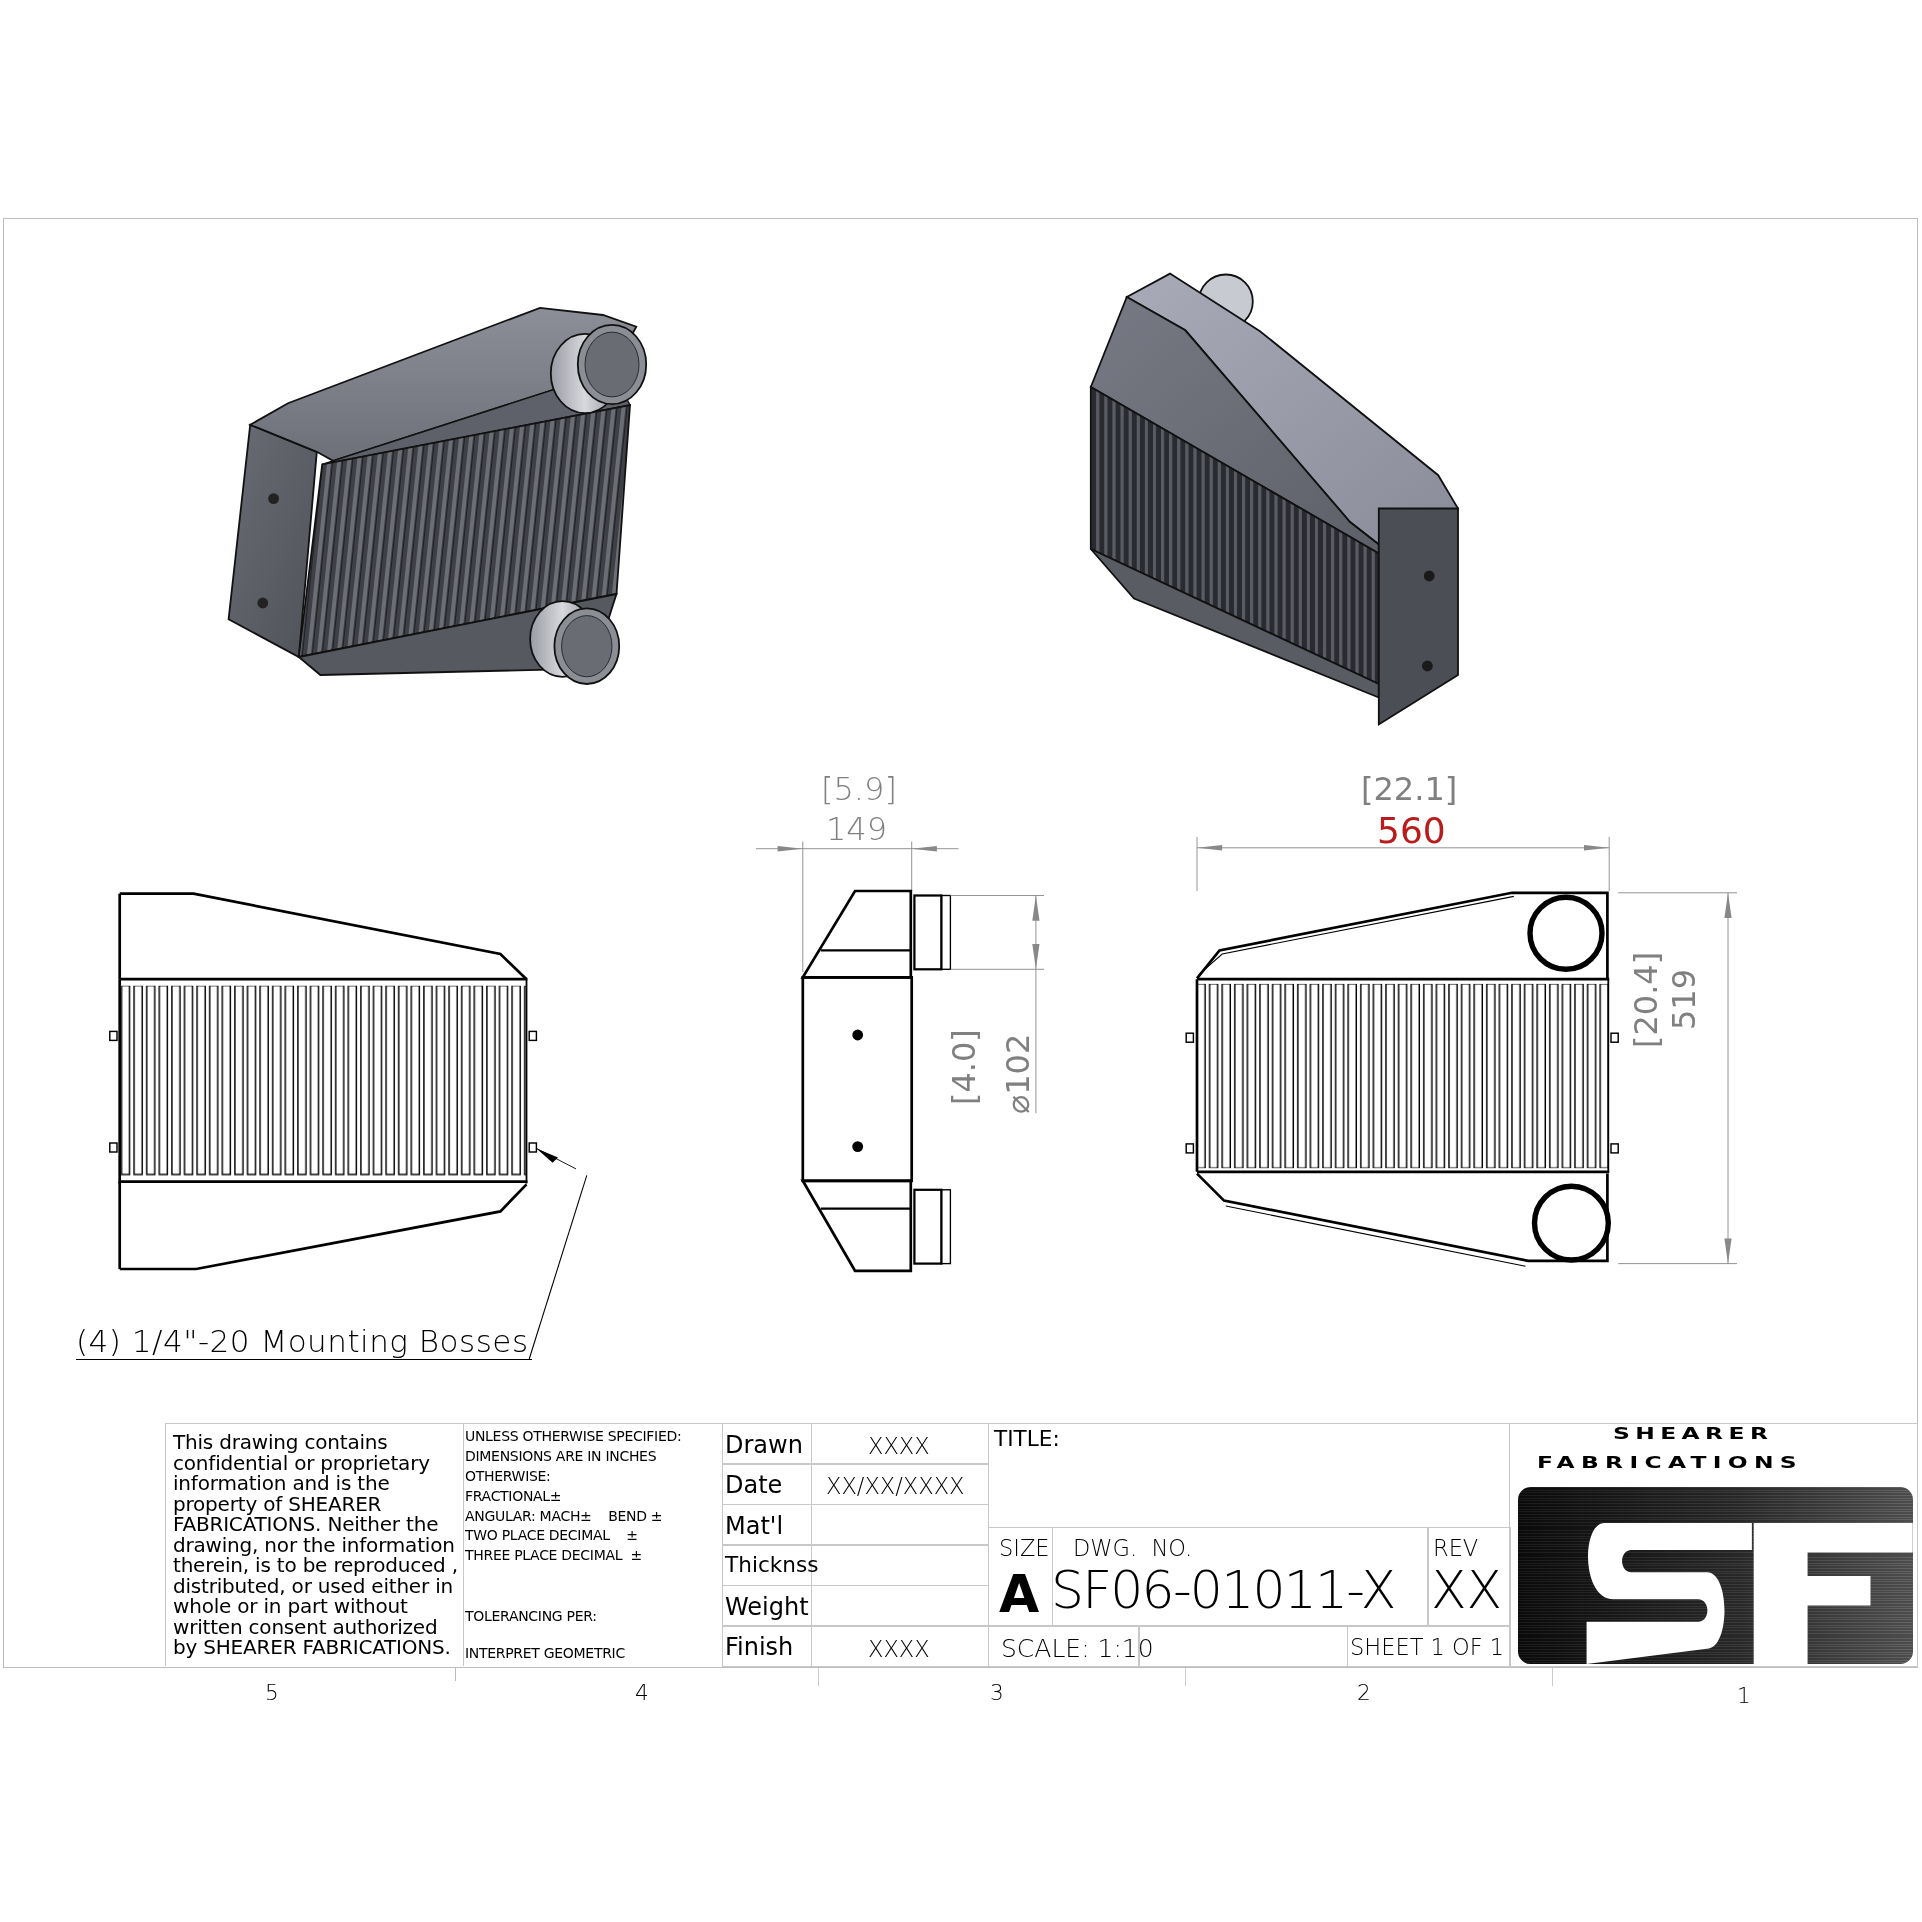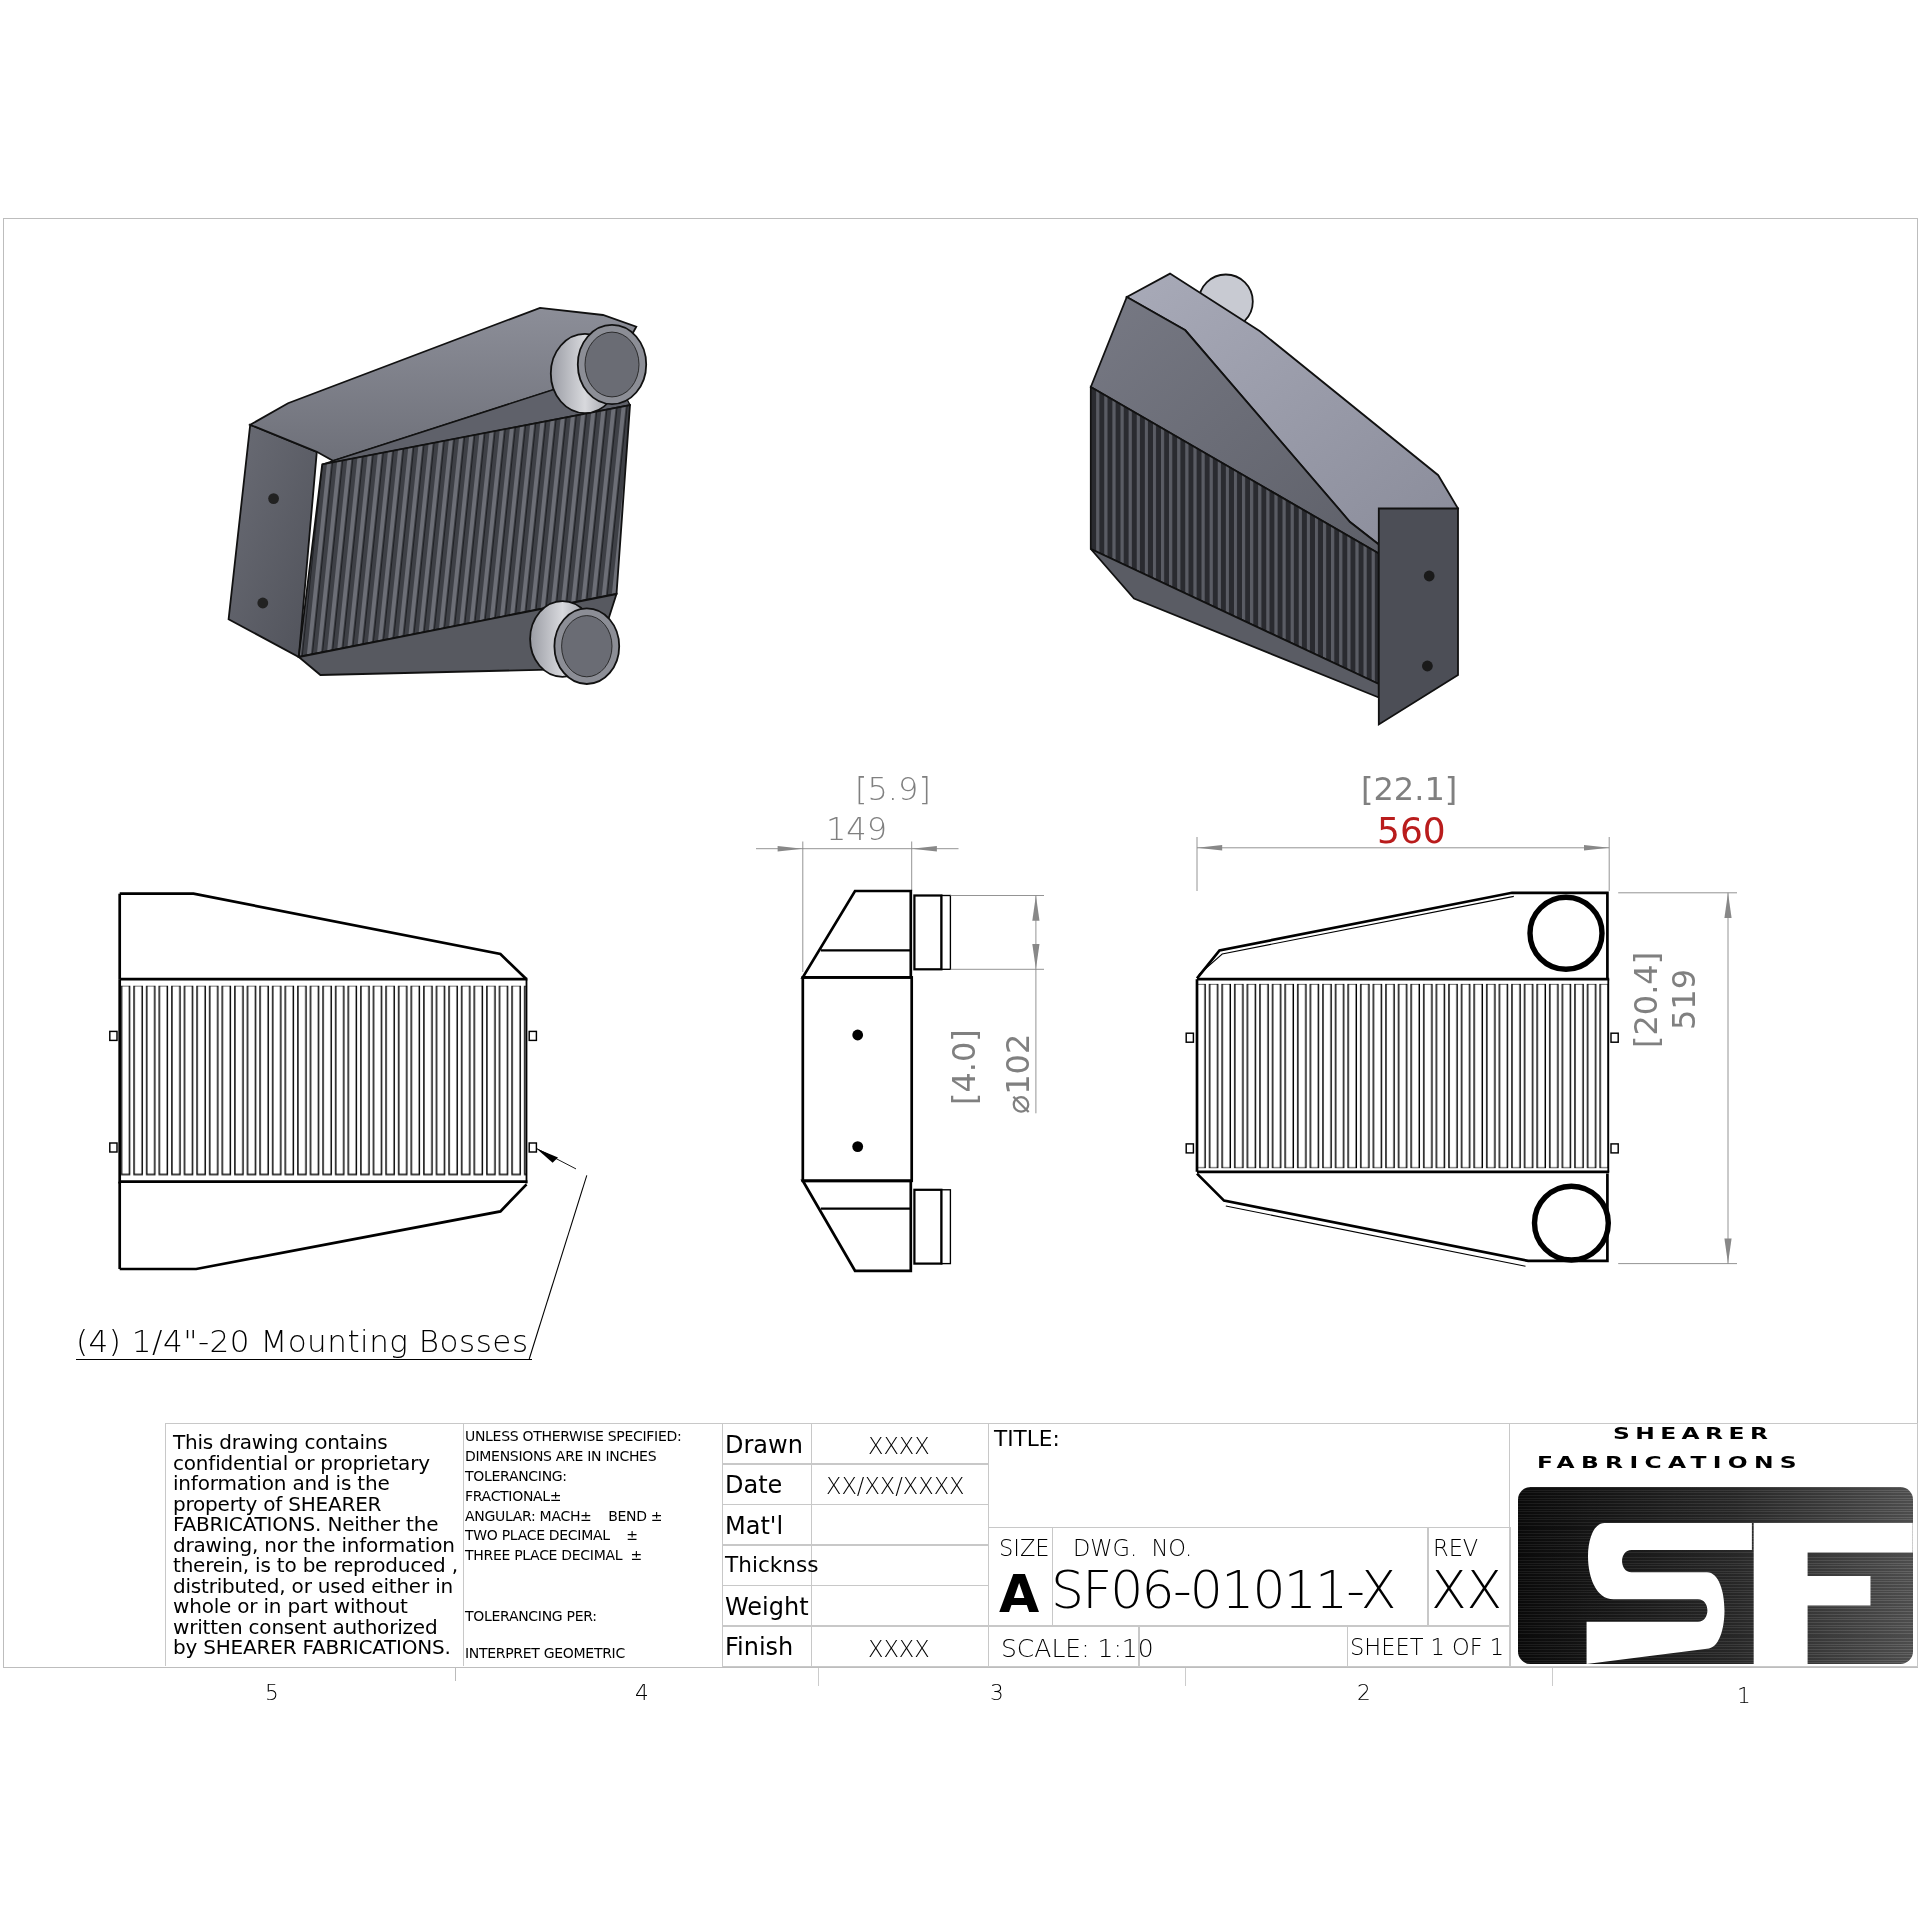--- a/index.html
+++ b/index.html
@@ -189,40 +189,40 @@
   <rect x="480" y="218" width="8" height="10" fill="none" stroke="#000" stroke-width="1.6"></rect>
   <rect x="480" y="341" width="8" height="10" fill="none" stroke="#000" stroke-width="1.6"></rect>
 
   <line x1="488" y1="62" x2="620" y2="62" stroke="#888" stroke-width="1"></line>
   <line x1="488" y1="474" x2="620" y2="474" stroke="#888" stroke-width="1"></line>
   <line x1="610" y1="62" x2="610" y2="474" stroke="#888" stroke-width="1"></line>
   <polygon points="606,90 610,62 614,90" fill="#888"></polygon>
   <polygon points="606,446 610,474 614,446" fill="#888"></polygon>
 </svg>
 
-<div class="abs dim" style="left:821px;top:770px;font-size:32px;color:#808080;margin-left:34px;">[5.9]</div>
+<div class="abs dim" style="left:821px;top:770px;font-size:32px;color:#808080;">[5.9]</div>
 <div class="abs" style="left:826px;top:810px;font-size:32px;color:#808080;font-weight:300;">149</div>
 
 <div class="abs" style="left:1361px;top:770px;font-size:32px;color:#808080;">[22.1]</div>
 <div class="abs" style="left:1377px;top:810px;font-size:36px;color:#b91c1c;">560</div>
 
 <div class="abs" style="left:1627px;top:1048px;font-size:32px;color:#808080;transform:rotate(-90deg);transform-origin:0 0;white-space:nowrap;">[20.4]</div>
 <div class="abs" style="left:1665px;top:1030px;font-size:32px;color:#808080;transform:rotate(-90deg);transform-origin:0 0;white-space:nowrap;">519</div>
 
 <div class="abs" style="left:945px;top:1105px;font-size:32px;color:#808080;transform:rotate(-90deg);transform-origin:0 0;white-space:nowrap;">[4.0]</div>
 <div class="abs" style="left:999px;top:1114px;font-size:32px;color:#808080;transform:rotate(-90deg);transform-origin:0 0;white-space:nowrap;">⌀102</div>
 
 <div class="tb-cell" style="left:165px;top:1423px;width:299px;height:243px;border-bottom:none"></div>
 <div class="notice">This drawing contains confidential or proprietary information and is the property of SHEARER FABRICATIONS. Neither the drawing, nor the information therein, is to be reproduced , distributed, or used either in whole or in part without written consent authorized by SHEARER FABRICATIONS.</div>
 
 <div class="tb-cell" style="left:463px;top:1423px;width:260px;height:243px;border-bottom:none"></div>
 <div id="tol-wrap">
   <div class="tol-line" style="left:465px;top:1429px">UNLESS OTHERWISE SPECIFIED:</div>
   <div class="tol-line" style="left:465px;top:1449px">DIMENSIONS ARE IN INCHES</div>
-  <div class="tol-line" style="left:465px;top:1469px">TOLERANCING:</div>
+  <div class="tol-line" style="left:465px;top:1469px">OTHERWISE:</div>
   <div class="tol-line" style="left:465px;top:1489px">FRACTIONAL±</div>
   <div class="tol-line" style="left:465px;top:1509px;white-space:pre">ANGULAR: MACH±    BEND ±</div>
   <div class="tol-line" style="left:465px;top:1528px;white-space:pre">TWO PLACE DECIMAL    ±</div>
   <div class="tol-line" style="left:465px;top:1548px;white-space:pre">THREE PLACE DECIMAL  ±</div>
   <div class="tol-line" style="left:465px;top:1646px">INTERPRET GEOMETRIC</div>
   <div class="tol-line" style="left:465px;top:1609px">TOLERANCING PER:</div>
 </div>
 
 <div>
   <div class="tb-cell" style="left:722px;top:1423px;width:90px;height:41px"></div>

